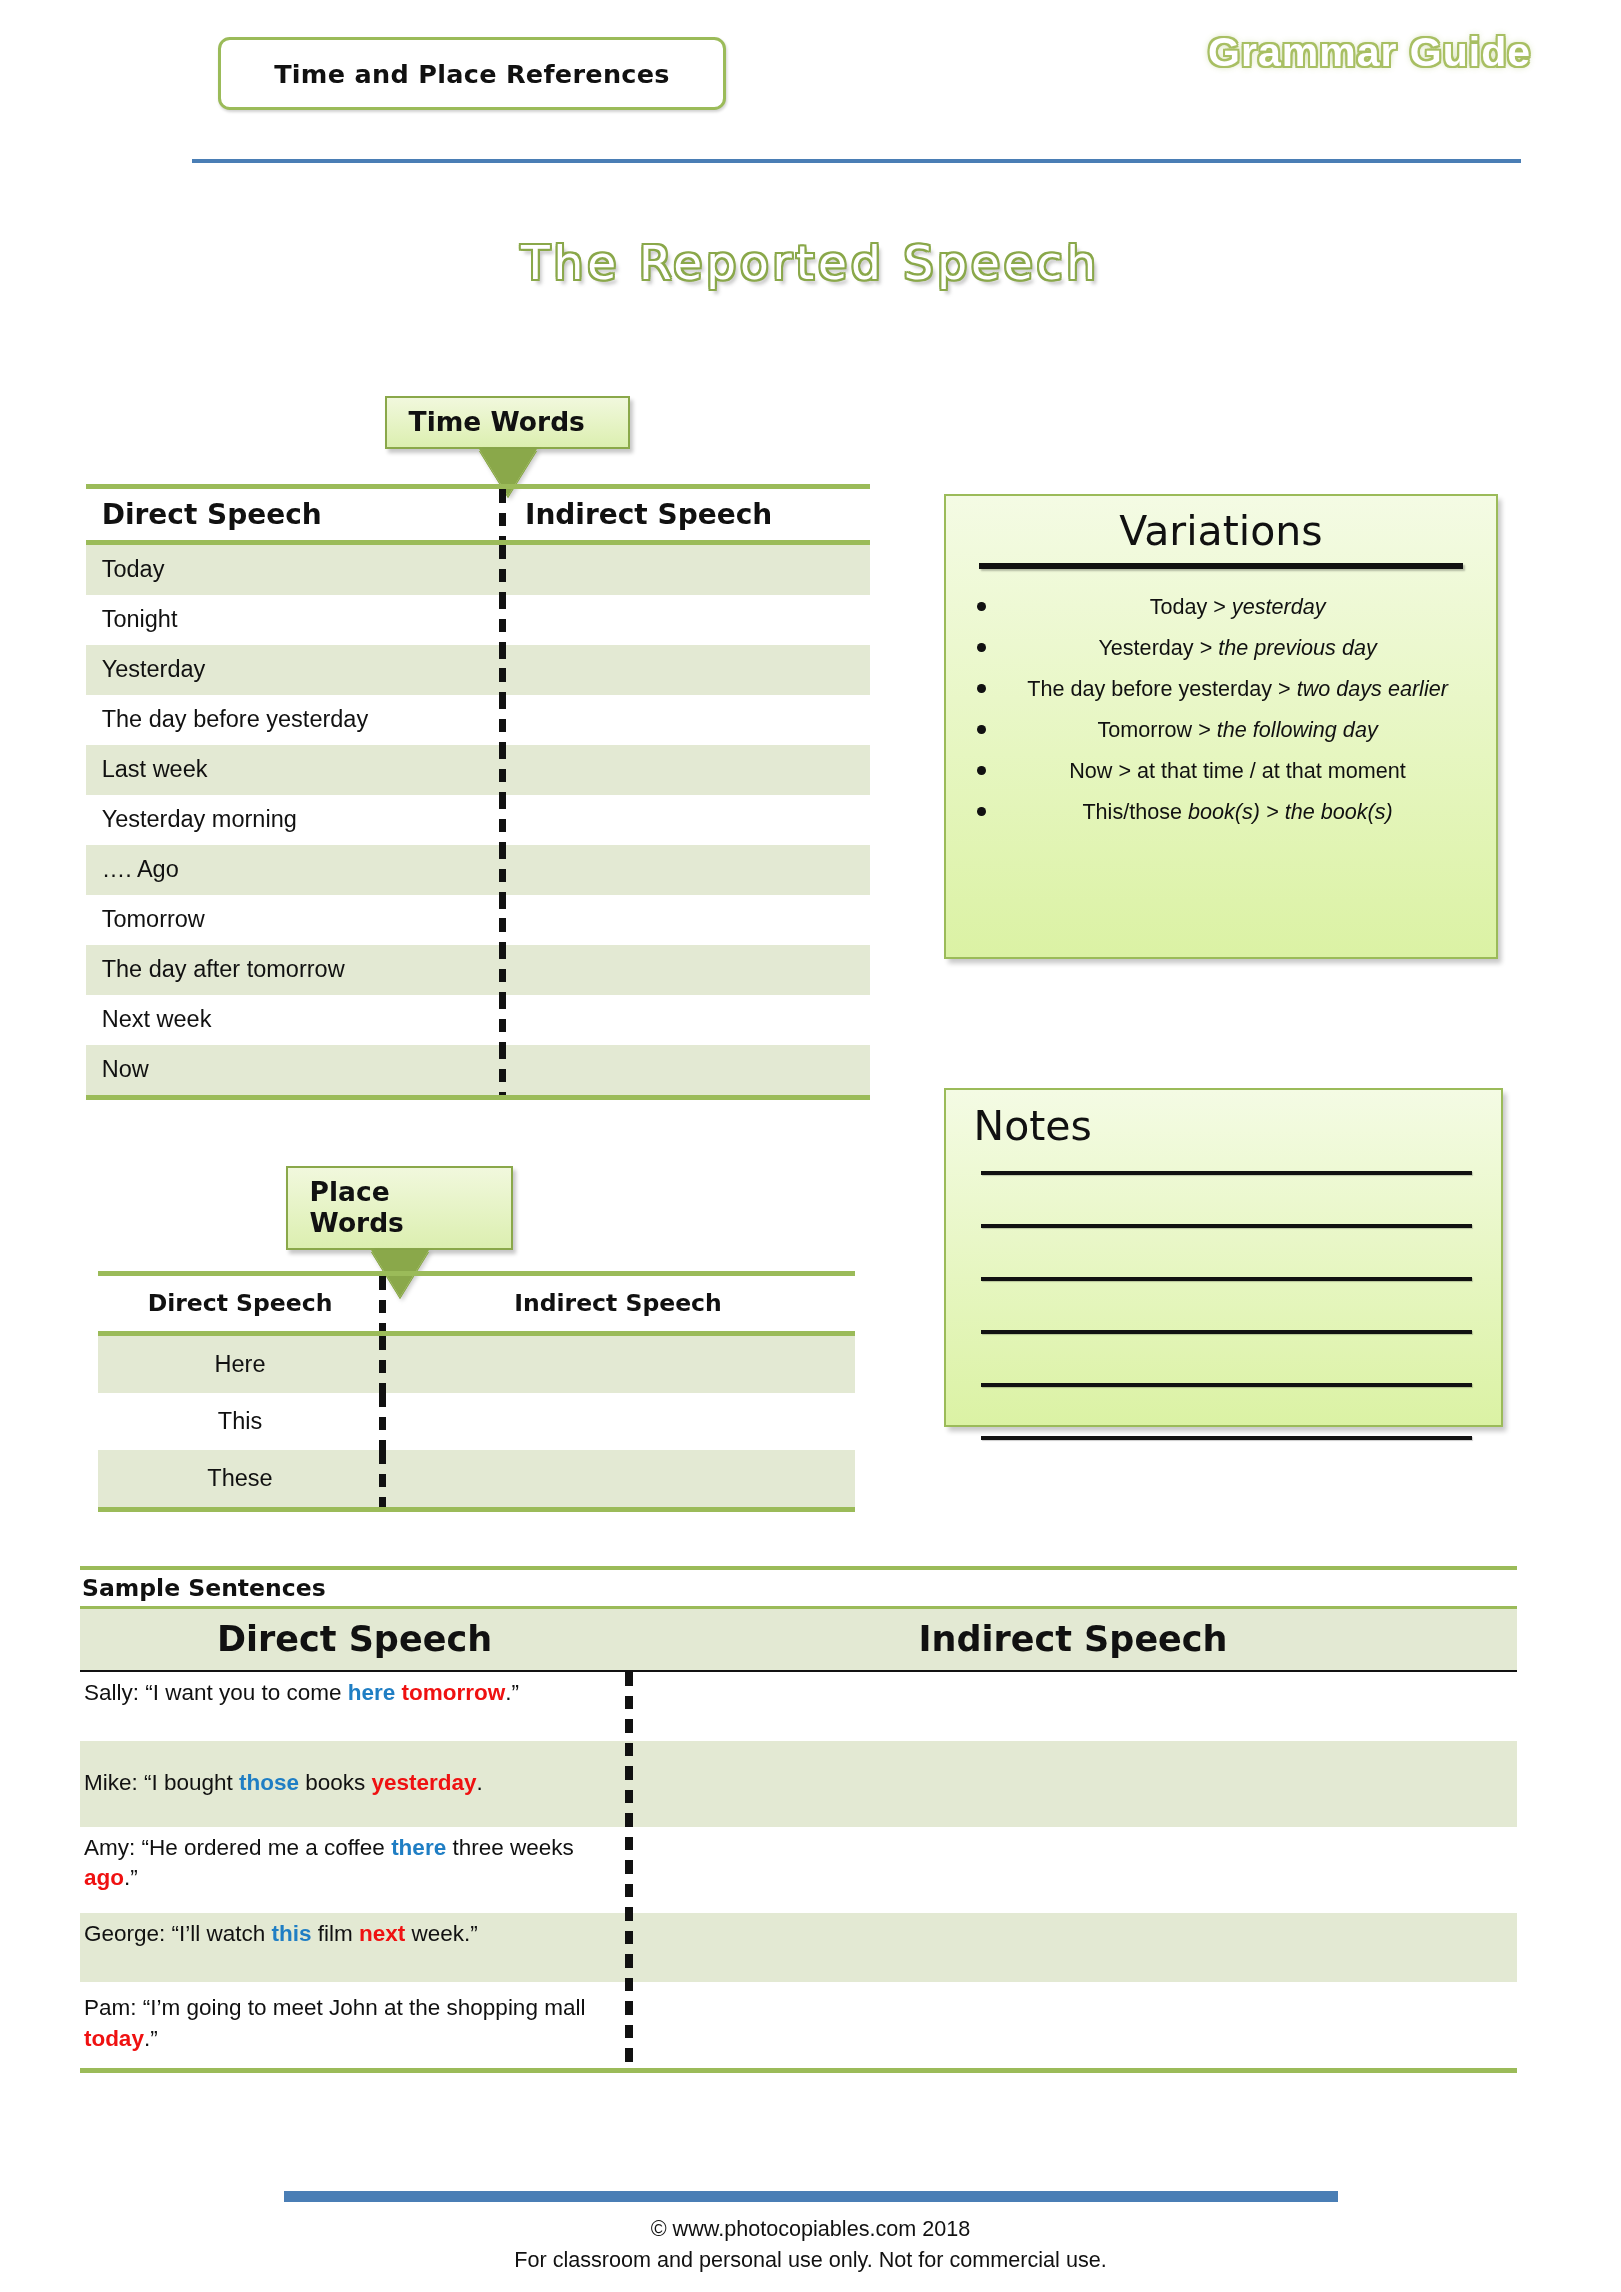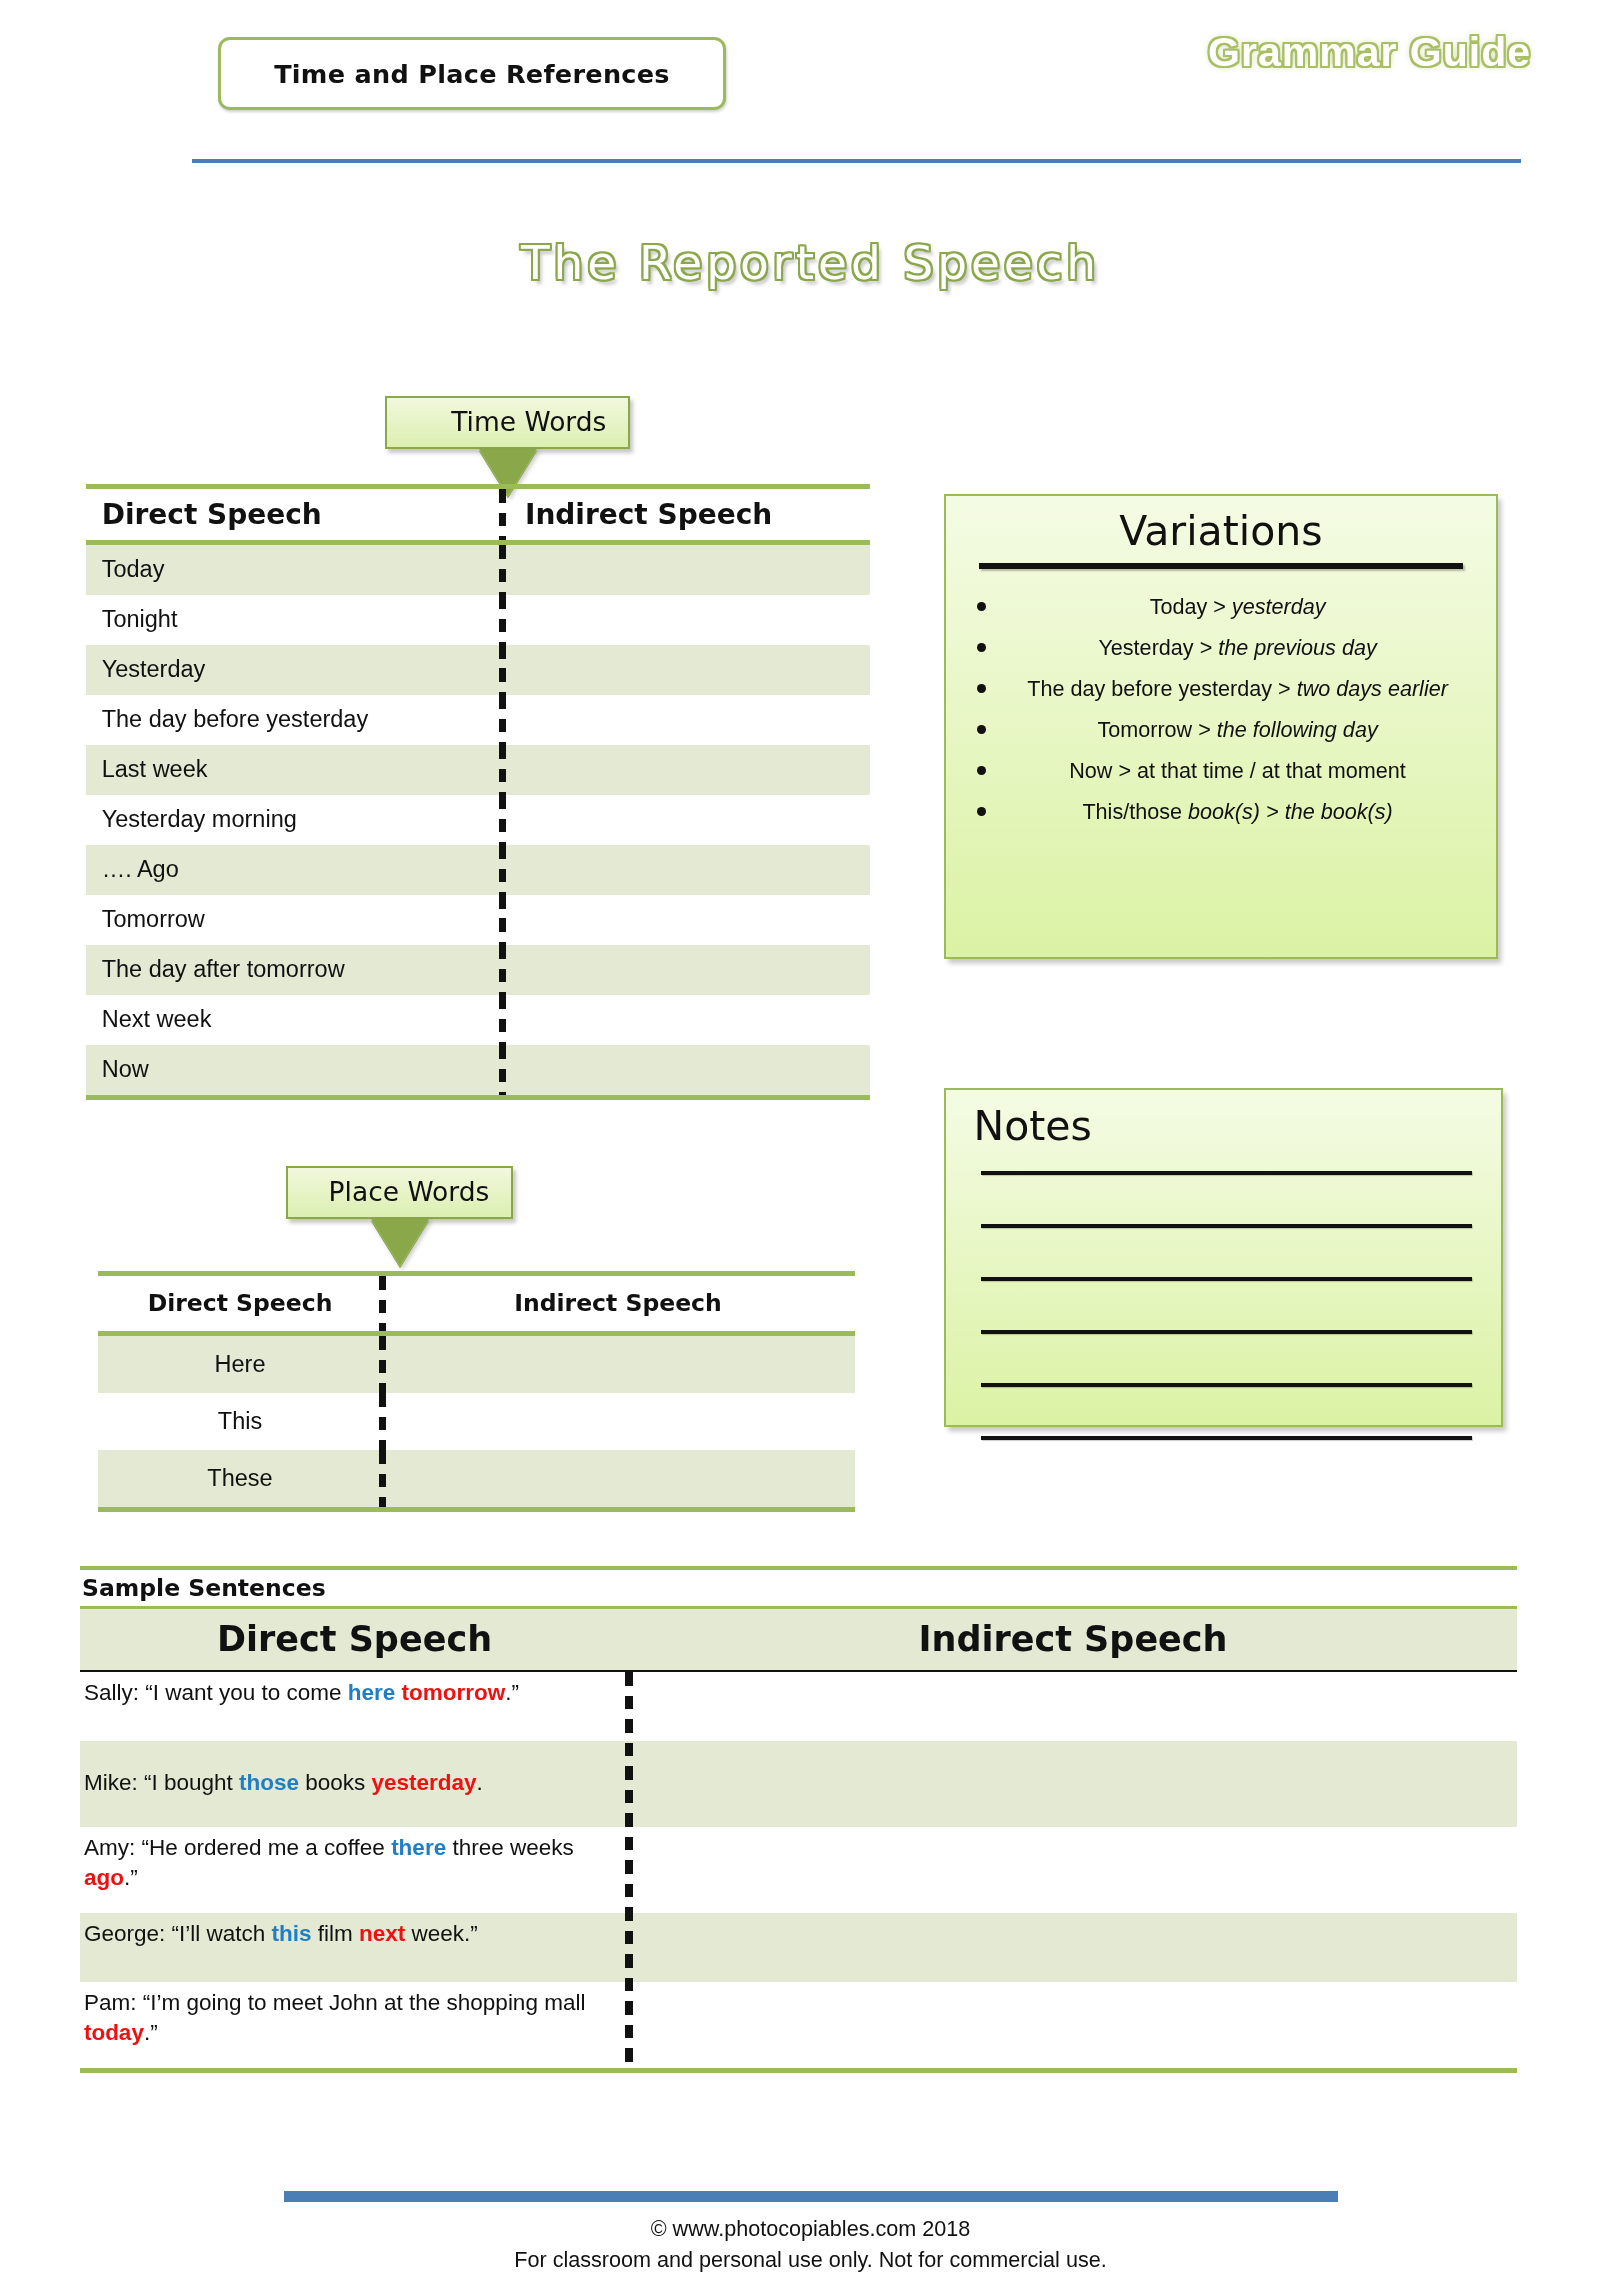--- a/index.html
+++ b/index.html
@@ -56,21 +56,22 @@
       3.9px 4.9px 3.9px rgba(120,120,120,.45);
   }
 
   
   .callout{position:absolute;}
   .callout .box{
     border:2.9px solid #8aa84a;
     background:linear-gradient(180deg,#f1f8dd 0%,#dcefb0 100%);
     padding:7.8px 21.6px 9.8px;
     box-shadow:2.9px 3.9px 3.9px rgba(0,0,0,.22);
-    text-align:right;
+    text-align:left;
+    font-weight:bold;
   }
   .callout .box span{
     font-family:"DejaVu Sans", sans-serif;
     font-size:26.5px;color:#111;
   }
   .callout .arrow{
     position:relative;margin:0 auto;width:0;height:0;
     border-left:29px solid transparent;
     border-right:29px solid transparent;
     border-top:47px solid #dcefb0;
@@ -351,21 +352,21 @@
             <div class="sr"></div>
           </div>
           <div class="srow" style="min-height: 86px;">
             <div class="sl"><span>Amy: “He ordered me a coffee </span><span class="blue">there</span><span> three weeks </span><span class="red">ago</span><span>.”</span></div>
             <div class="sr"></div>
           </div>
           <div class="srow alt" style="min-height: 69px;">
             <div class="sl"><span>George: “I’ll watch </span><span class="blue">this</span><span> film </span><span class="red">next</span><span> week.”</span></div>
             <div class="sr"></div>
           </div>
-          <div class="srow" style="min-height: 86px;">
+          <div class="srow" style="min-height: 86px; align-items: center;">
             <div class="sl"><span>Pam: “I’m going to meet John at the shopping mall </span><span class="red">today</span><span>.”</span></div>
             <div class="sr"></div>
           </div>
         </div>
     </div>
     <div id="sample-bottom-rule"></div>
   </div>
 
   <div id="foot-bar"></div>
   <div id="foot-txt">

